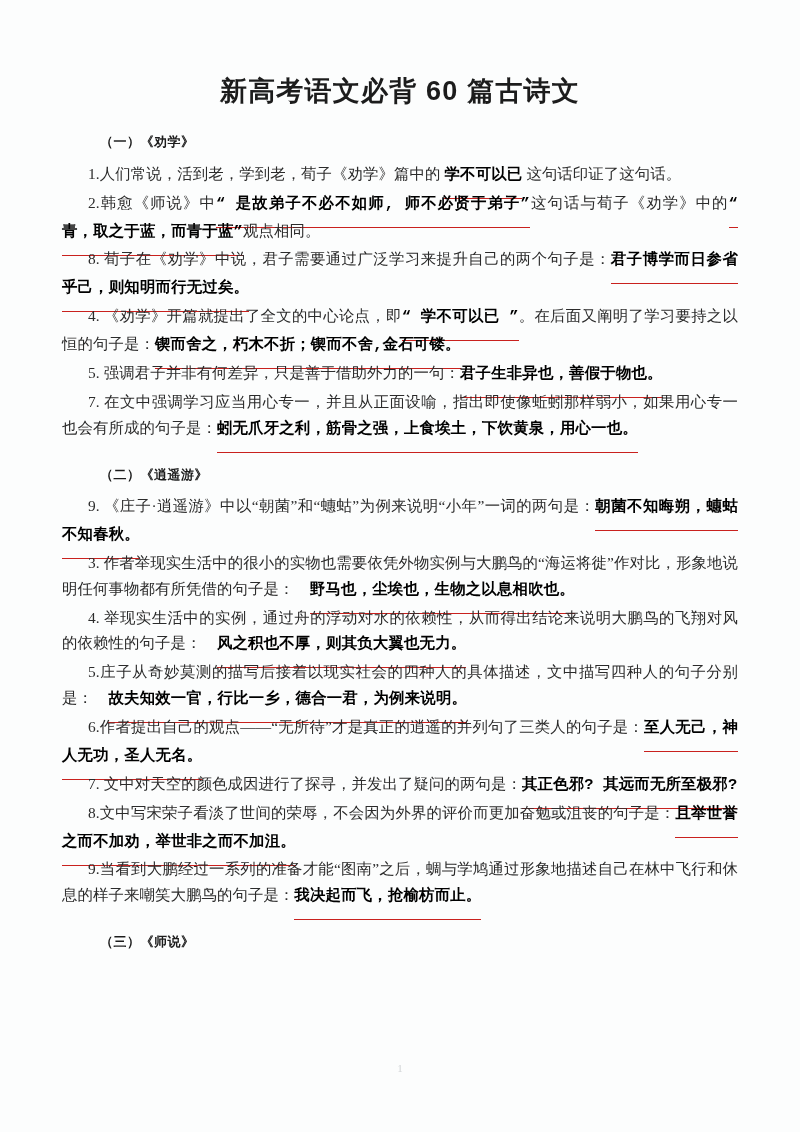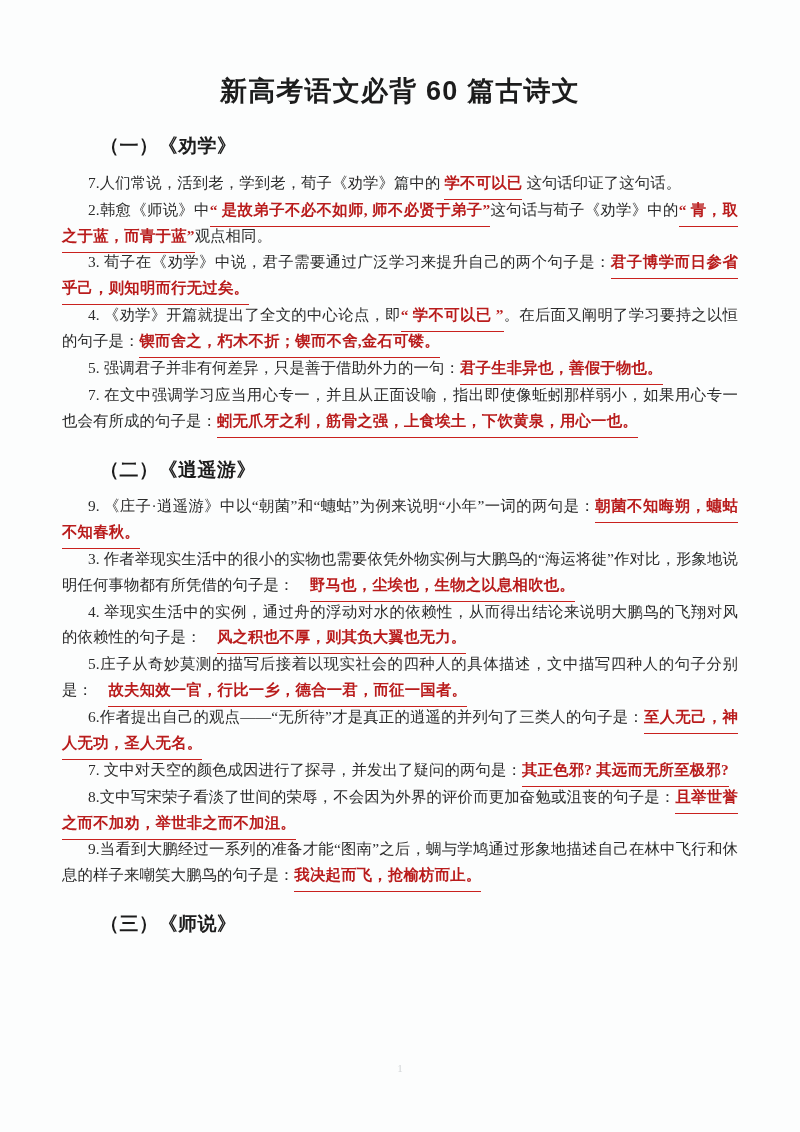--- a/index.html
+++ b/index.html
@@ -42,21 +42,21 @@
     margin-top: 2px;
   }
 
   
   .section {
     margin-top: 22px;
   }
   .section-heading {
     font-family: "Liberation Sans", "DejaVu Sans", sans-serif;
     font-weight: bold;
-    font-size: 19px;
+    font-size: 13px;
     color: #1c1c1c;
     padding-left: 100px;
     letter-spacing: 0.5px;
     line-height: 1.5;
   }
   .section-items {
     margin-top: 9px;
     padding-left: 62px;
     padding-right: 62px;
   }
@@ -69,25 +69,25 @@
     text-justify: inter-ideograph;
     margin: 0 0 1px 0;
     letter-spacing: 0.1px;
   }
   .item.indent {
     text-indent: 26px;
   }
 
   
   .ans {
-    color: #b91c1c;
+    color: #000000;
     font-weight: bold;
-    font-family: Liberation Serif, serif;
+    font-family: Liberation Mono, monospace;
     border-bottom: 1.4px solid #c9211e;
-    padding-bottom: 8px;
+    padding-bottom: 14px;
     letter-spacing: 0.2px;
   }
 
   
   .page-number {
     position: absolute;
     bottom: 58px;
     left: 0;
     width: 800px;
     text-align: center;
@@ -102,35 +102,35 @@
 <div class="page">
 
   <div class="title-block">
     <div class="doc-title-line">新高考语文必背 60 篇古诗文</div>
   </div>
 
   <div id="sections-root">
       <div class="section">
         <div class="section-heading">（一）《劝学》</div>
         <div class="section-items">
-          <p class="item indent"><span>7.人们常说，活到老，学到老，荀子《劝学》篇中的 </span><span class="ans">学不可以已</span><span> 这句话印证了这句话。</span></p>
+          <p class="item indent"><span>1.人们常说，活到老，学到老，荀子《劝学》篇中的 </span><span class="ans">学不可以已</span><span> 这句话印证了这句话。</span></p>
           <p class="item indent"><span>2.韩愈《师说》中</span><span class="ans">“ 是故弟子不必不如师, 师不必贤于弟子”</span><span>这句话与荀子《劝学》中的</span><span class="ans">“ 青，取之于蓝，而青于蓝”</span><span>观点相同。</span></p>
-          <p class="item indent"><span>3. 荀子在《劝学》中说，君子需要通过广泛学习来提升自己的两个句子是：</span><span class="ans">君子博学而日参省乎己，则知明而行无过矣。</span></p>
+          <p class="item indent"><span>8. 荀子在《劝学》中说，君子需要通过广泛学习来提升自己的两个句子是：</span><span class="ans">君子博学而日参省乎己，则知明而行无过矣。</span></p>
           <p class="item indent"><span>4. 《劝学》开篇就提出了全文的中心论点，即</span><span class="ans">“ 学不可以已 ”</span><span>。在后面又阐明了学习要持之以恒的句子是：</span><span class="ans">锲而舍之，朽木不折；锲而不舍,金石可镂。</span></p>
           <p class="item indent"><span>5. 强调君子并非有何差异，只是善于借助外力的一句：</span><span class="ans">君子生非异也，善假于物也。</span></p>
           <p class="item indent"><span>7. 在文中强调学习应当用心专一，并且从正面设喻，指出即使像蚯蚓那样弱小，如果用心专一也会有所成的句子是：</span><span class="ans">蚓无爪牙之利，筋骨之强，上食埃土，下饮黄泉，用心一也。</span></p>
         </div>
       </div>
       <div class="section">
         <div class="section-heading">（二）《逍遥游》</div>
         <div class="section-items">
           <p class="item indent"><span>9. 《庄子·逍遥游》中以“朝菌”和“蟪蛄”为例来说明“小年”一词的两句是：</span><span class="ans">朝菌不知晦朔，蟪蛄不知春秋。</span></p>
           <p class="item indent"><span>3. 作者举现实生活中的很小的实物也需要依凭外物实例与大鹏鸟的“海运将徙”作对比，形象地说明任何事物都有所凭借的句子是：　</span><span class="ans">野马也，尘埃也，生物之以息相吹也。</span></p>
           <p class="item indent"><span>4. 举现实生活中的实例，通过舟的浮动对水的依赖性，从而得出结论来说明大鹏鸟的飞翔对风的依赖性的句子是：　</span><span class="ans">风之积也不厚，则其负大翼也无力。</span></p>
-          <p class="item indent"><span>5.庄子从奇妙莫测的描写后接着以现实社会的四种人的具体描述，文中描写四种人的句子分别是：　</span><span class="ans">故夫知效一官，行比一乡，德合一君，而征一国者。</span></p>
+          <p class="item indent"><span>5.庄子从奇妙莫测的描写后接着以现实社会的四种人的具体描述，文中描写四种人的句子分别是：　</span><span class="ans">故夫知效一官，行比一乡，德合一君，为例来说明。</span></p>
           <p class="item indent"><span>6.作者提出自己的观点——“无所待”才是真正的逍遥的并列句了三类人的句子是：</span><span class="ans">至人无己，神人无功，圣人无名。</span></p>
           <p class="item indent"><span>7. 文中对天空的颜色成因进行了探寻，并发出了疑问的两句是：</span><span class="ans">其正色邪? 其远而无所至极邪?</span></p>
           <p class="item indent"><span>8.文中写宋荣子看淡了世间的荣辱，不会因为外界的评价而更加奋勉或沮丧的句子是：</span><span class="ans">且举世誉之而不加劝，举世非之而不加沮。</span></p>
           <p class="item indent"><span>9.当看到大鹏经过一系列的准备才能“图南”之后，蜩与学鸠通过形象地描述自己在林中飞行和休息的样子来嘲笑大鹏鸟的句子是：</span><span class="ans">我决起而飞，抢榆枋而止。</span></p>
         </div>
       </div>
       <div class="section">
         <div class="section-heading">（三）《师说》</div>
       </div>
     </div>

